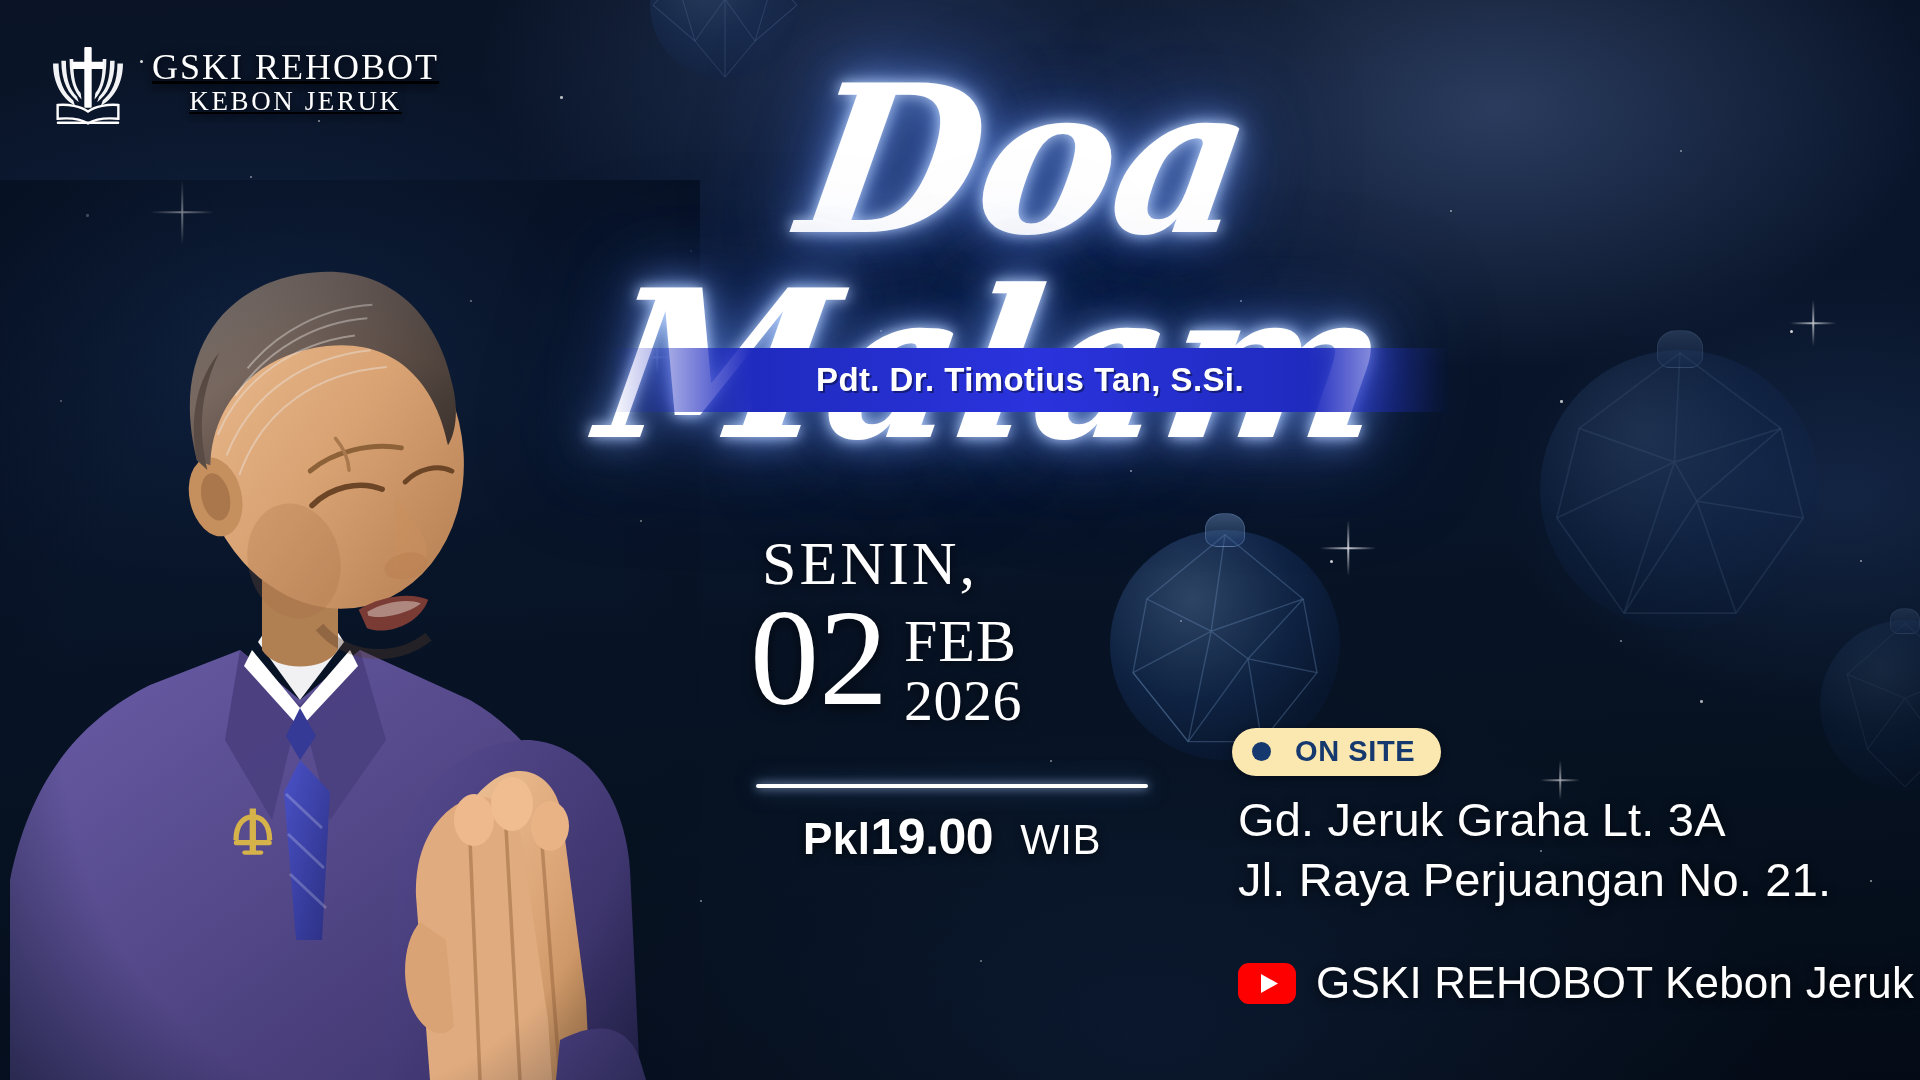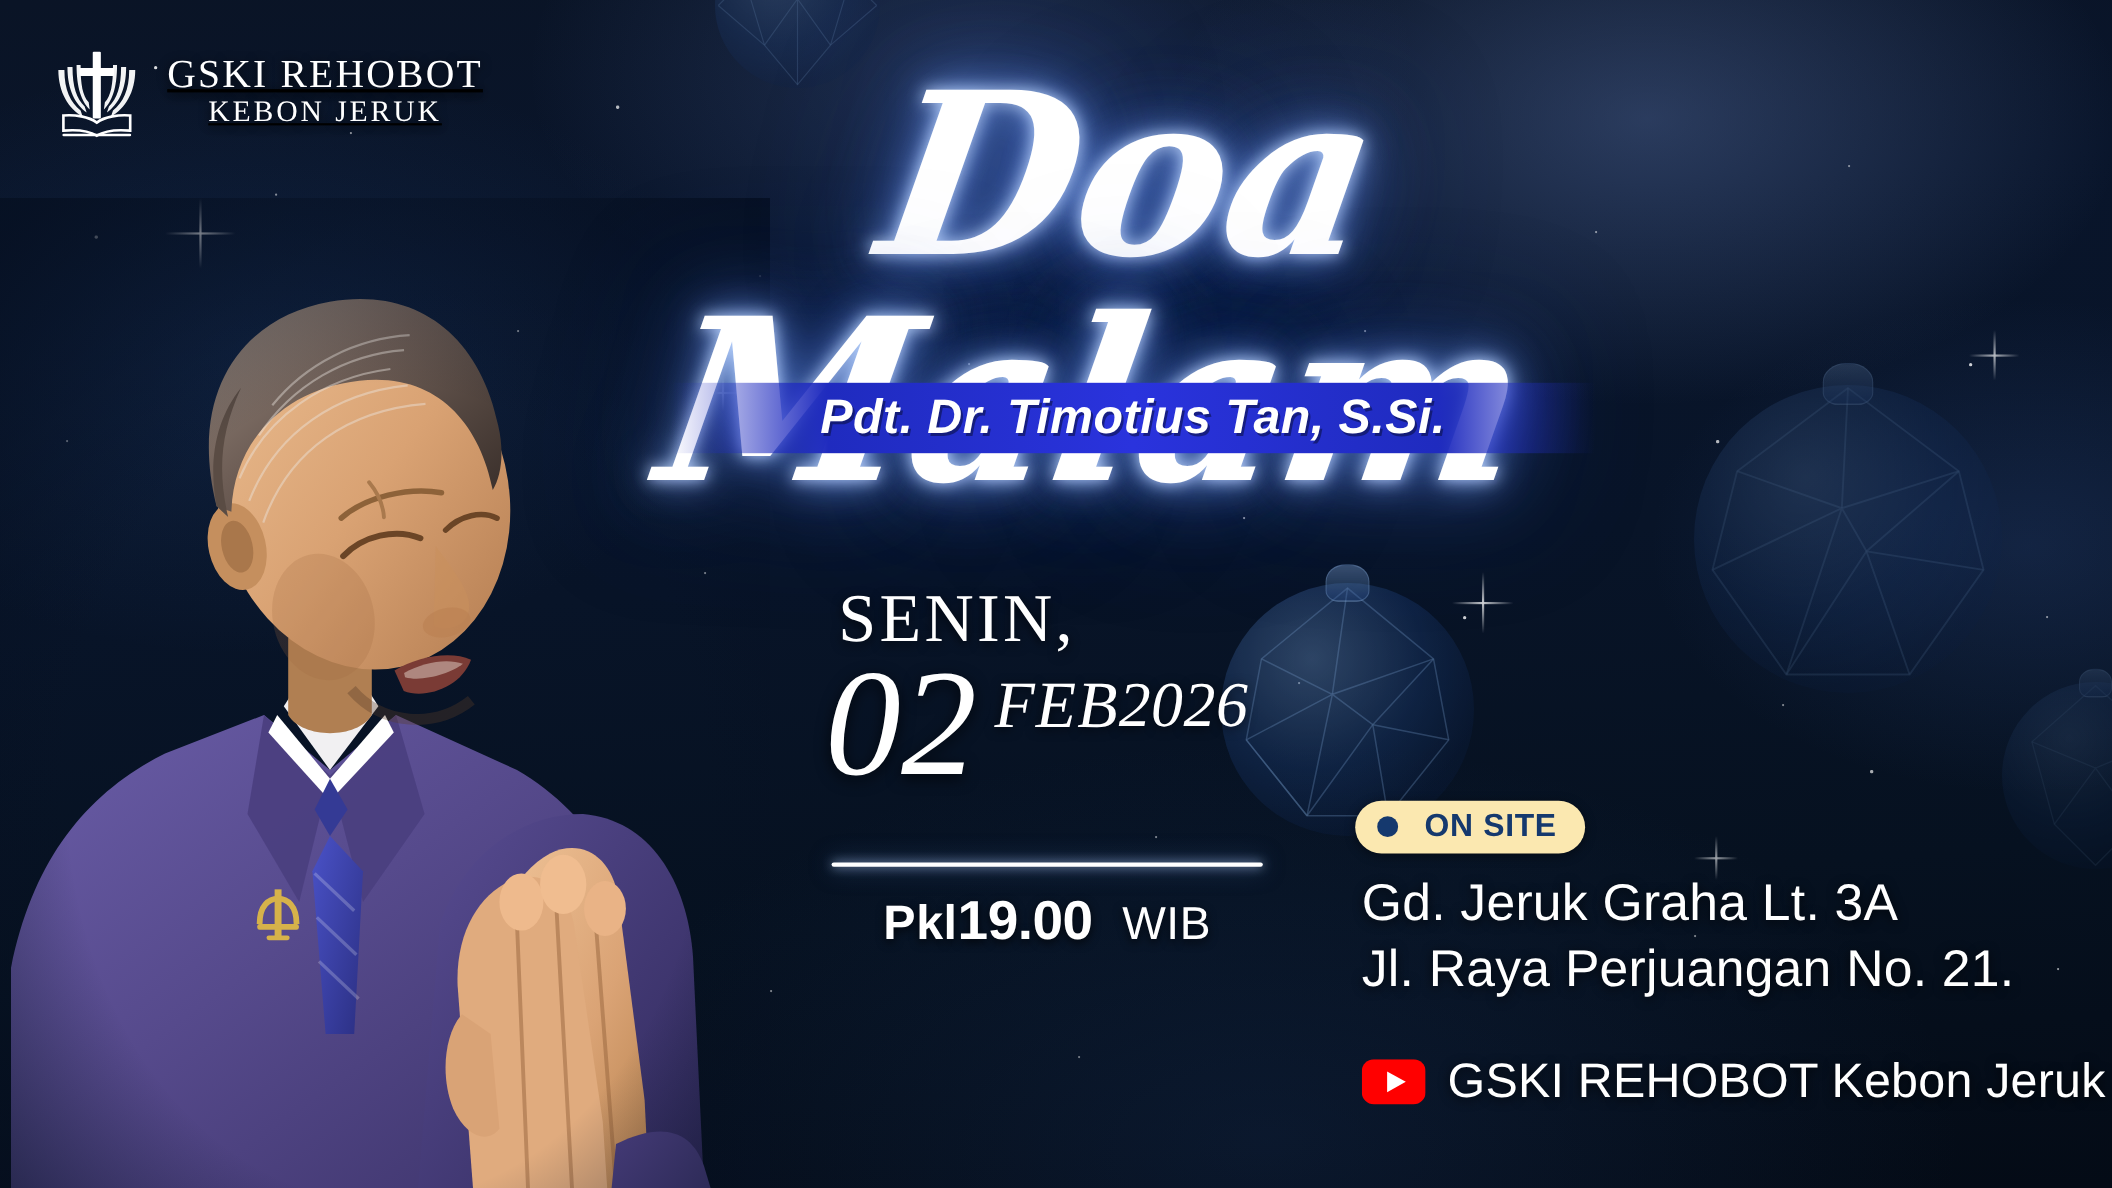--- a/index.html
+++ b/index.html
@@ -74,38 +74,38 @@
     transform:skewX(-9deg);
   }
 
   
   #speaker-banner {
     position:absolute; left:610px; top:348px; width:840px; height:64px;
     display:flex; align-items:center; justify-content:center;
     background:linear-gradient(90deg, rgba(16,26,70,0) 0%, #1f2bbf 17%, #2a33dd 50%, #1f2bbf 83%, rgba(16,26,70,0) 100%);
   }
   #speaker-banner .txt {
-    font-size:44px; font-weight:700; font-style:italic; color:#fff;
+    font-size:33px; font-weight:700; color:#fff;
     letter-spacing:.4px; white-space:nowrap;
     text-shadow:2px 2px 0 rgba(10,14,60,.55);
   }
 
   
   #date-block { position:absolute; left:742px; top:528px; width:430px; }
   #date-block .day {
     font-family:"Liberation Serif", serif; color:#fff;
     font-size:62px; letter-spacing:3px; text-align:left; padding-left:20px;
     text-shadow:0 2px 10px rgba(0,0,0,.7);
   }
-  #date-block .dmy { display:flex; align-items:flex-start; gap:16px; padding-left:8px; margin-top:-4px;font-style:italic; }
+  #date-block .dmy { display:flex; align-items:flex-start; gap:16px; padding-left:8px; margin-top:-4px; }
   #date-block .dd {
     font-family:"Liberation Serif", serif; color:#fff; font-size:138px;
     line-height:.92; text-shadow:0 3px 14px rgba(0,0,0,.7);
   }
-  #date-block .my { display:flex; flex-direction:row; padding-top:16px; }
+  #date-block .my { display:flex; flex-direction:column; padding-top:16px; }
   #date-block .mon {
     font-family:"Liberation Serif", serif; color:#fff; font-size:60px;
     line-height:1.0; letter-spacing:1px; text-shadow:0 2px 10px rgba(0,0,0,.7);
   }
   #date-block .yr {
     font-family:"Liberation Serif", serif; color:#fff; font-size:58px;
     line-height:1.05; letter-spacing:.5px; text-shadow:0 2px 10px rgba(0,0,0,.7);
   }
   #divider {
     position:absolute; left:756px; top:784px; width:392px; height:4px;

